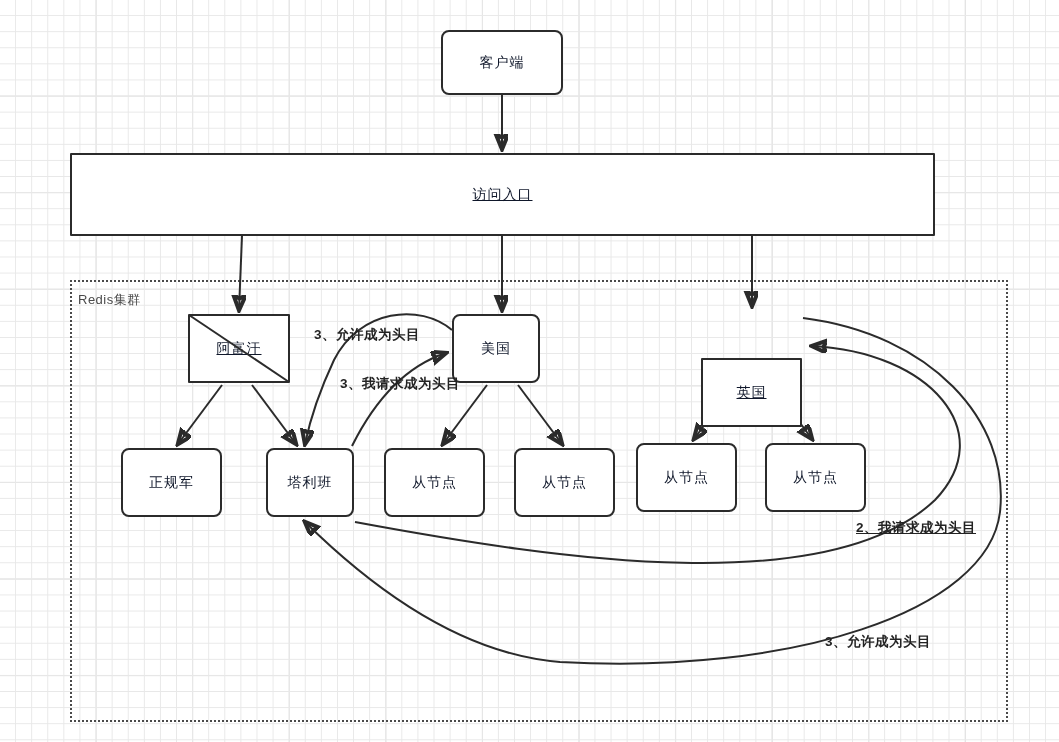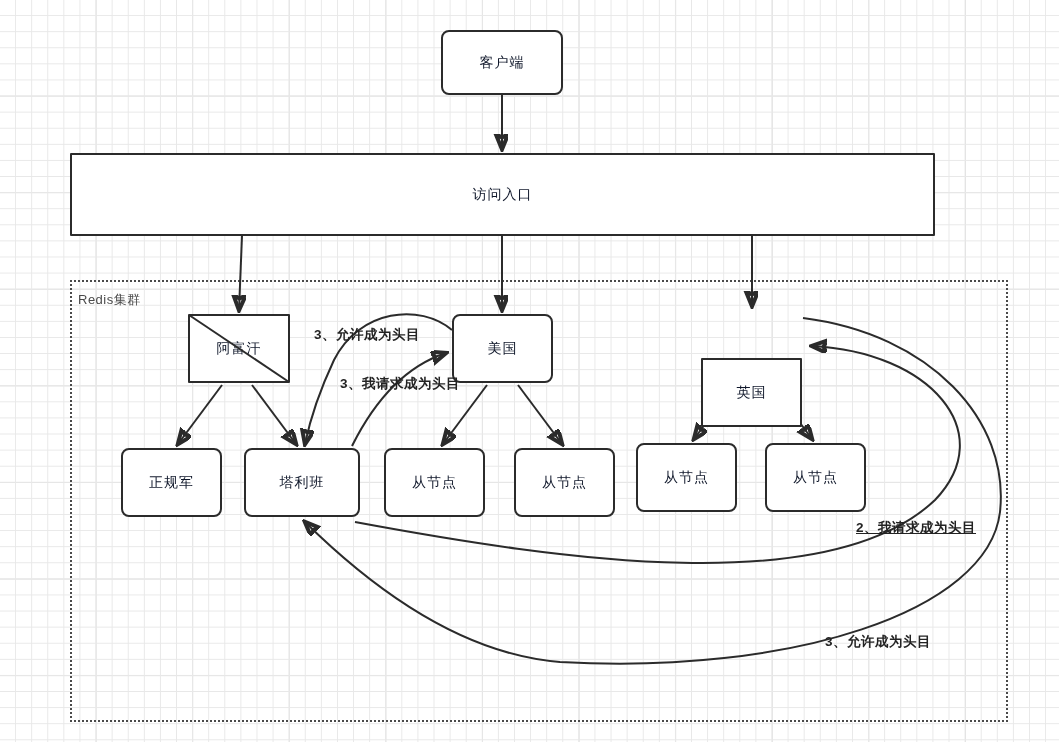--- a/index.html
+++ b/index.html
@@ -35,21 +35,21 @@
     background: #ffffff;
     display: flex;
     align-items: center;
     justify-content: center;
     color: #0f172a;
     font-size: 14px;
     letter-spacing: 1px;
     z-index: 3;
   }
   .node.rounded { border-radius: 8px; }
-  .node.sharp { border-radius: 1px; }
+  .node.sharp { border-radius: 1px; text-decoration: underline; }
   .node-label { pointer-events: none; }
 
   .cluster {
     position: absolute;
     box-sizing: border-box;
     border: 2px dotted #4a4a4a;
     background: transparent;
     z-index: 1;
   }
   .cluster-title {
@@ -137,33 +137,33 @@
     <span class="node-label">访问入口</span>
   </div>
 
   <div class="node sharp" style="left:188px; top:314px; width:102px; height:69px;">
     <span class="node-label">阿富汗</span>
   </div>
   <svg class="strike" style="left:188px; top:314px; width:102px; height:69px;" viewBox="0 0 102 69" xmlns="http://www.w3.org/2000/svg">
     <line x1="1" y1="1" x2="101" y2="68"></line>
   </svg>
 
-  <div class="node rounded" style="left:452px; top:314px; width:101px; height:69px;">
+  <div class="node rounded" style="left:452px; top:314px; width:88px; height:69px;">
     <span class="node-label">美国</span>
   </div>
 
   <div class="node sharp" style="left:701px; top:310px; width:101px; height:69px;margin-top:48px;">
     <span class="node-label">英国</span>
   </div>
 
   <div class="node rounded" style="left:121px; top:448px; width:101px; height:69px;">
     <span class="node-label">正规军</span>
   </div>
 
-  <div class="node rounded" style="left:244px; top:448px; width:116px; height:69px;">
+  <div class="node rounded" style="left:266px; top:448px; width:88px; height:69px;">
     <span class="node-label">塔利班</span>
   </div>
 
   <div class="node rounded" style="left:384px; top:448px; width:101px; height:69px;">
     <span class="node-label">从节点</span>
   </div>
 
   <div class="node rounded" style="left:514px; top:448px; width:101px; height:69px;">
     <span class="node-label">从节点</span>
   </div>

